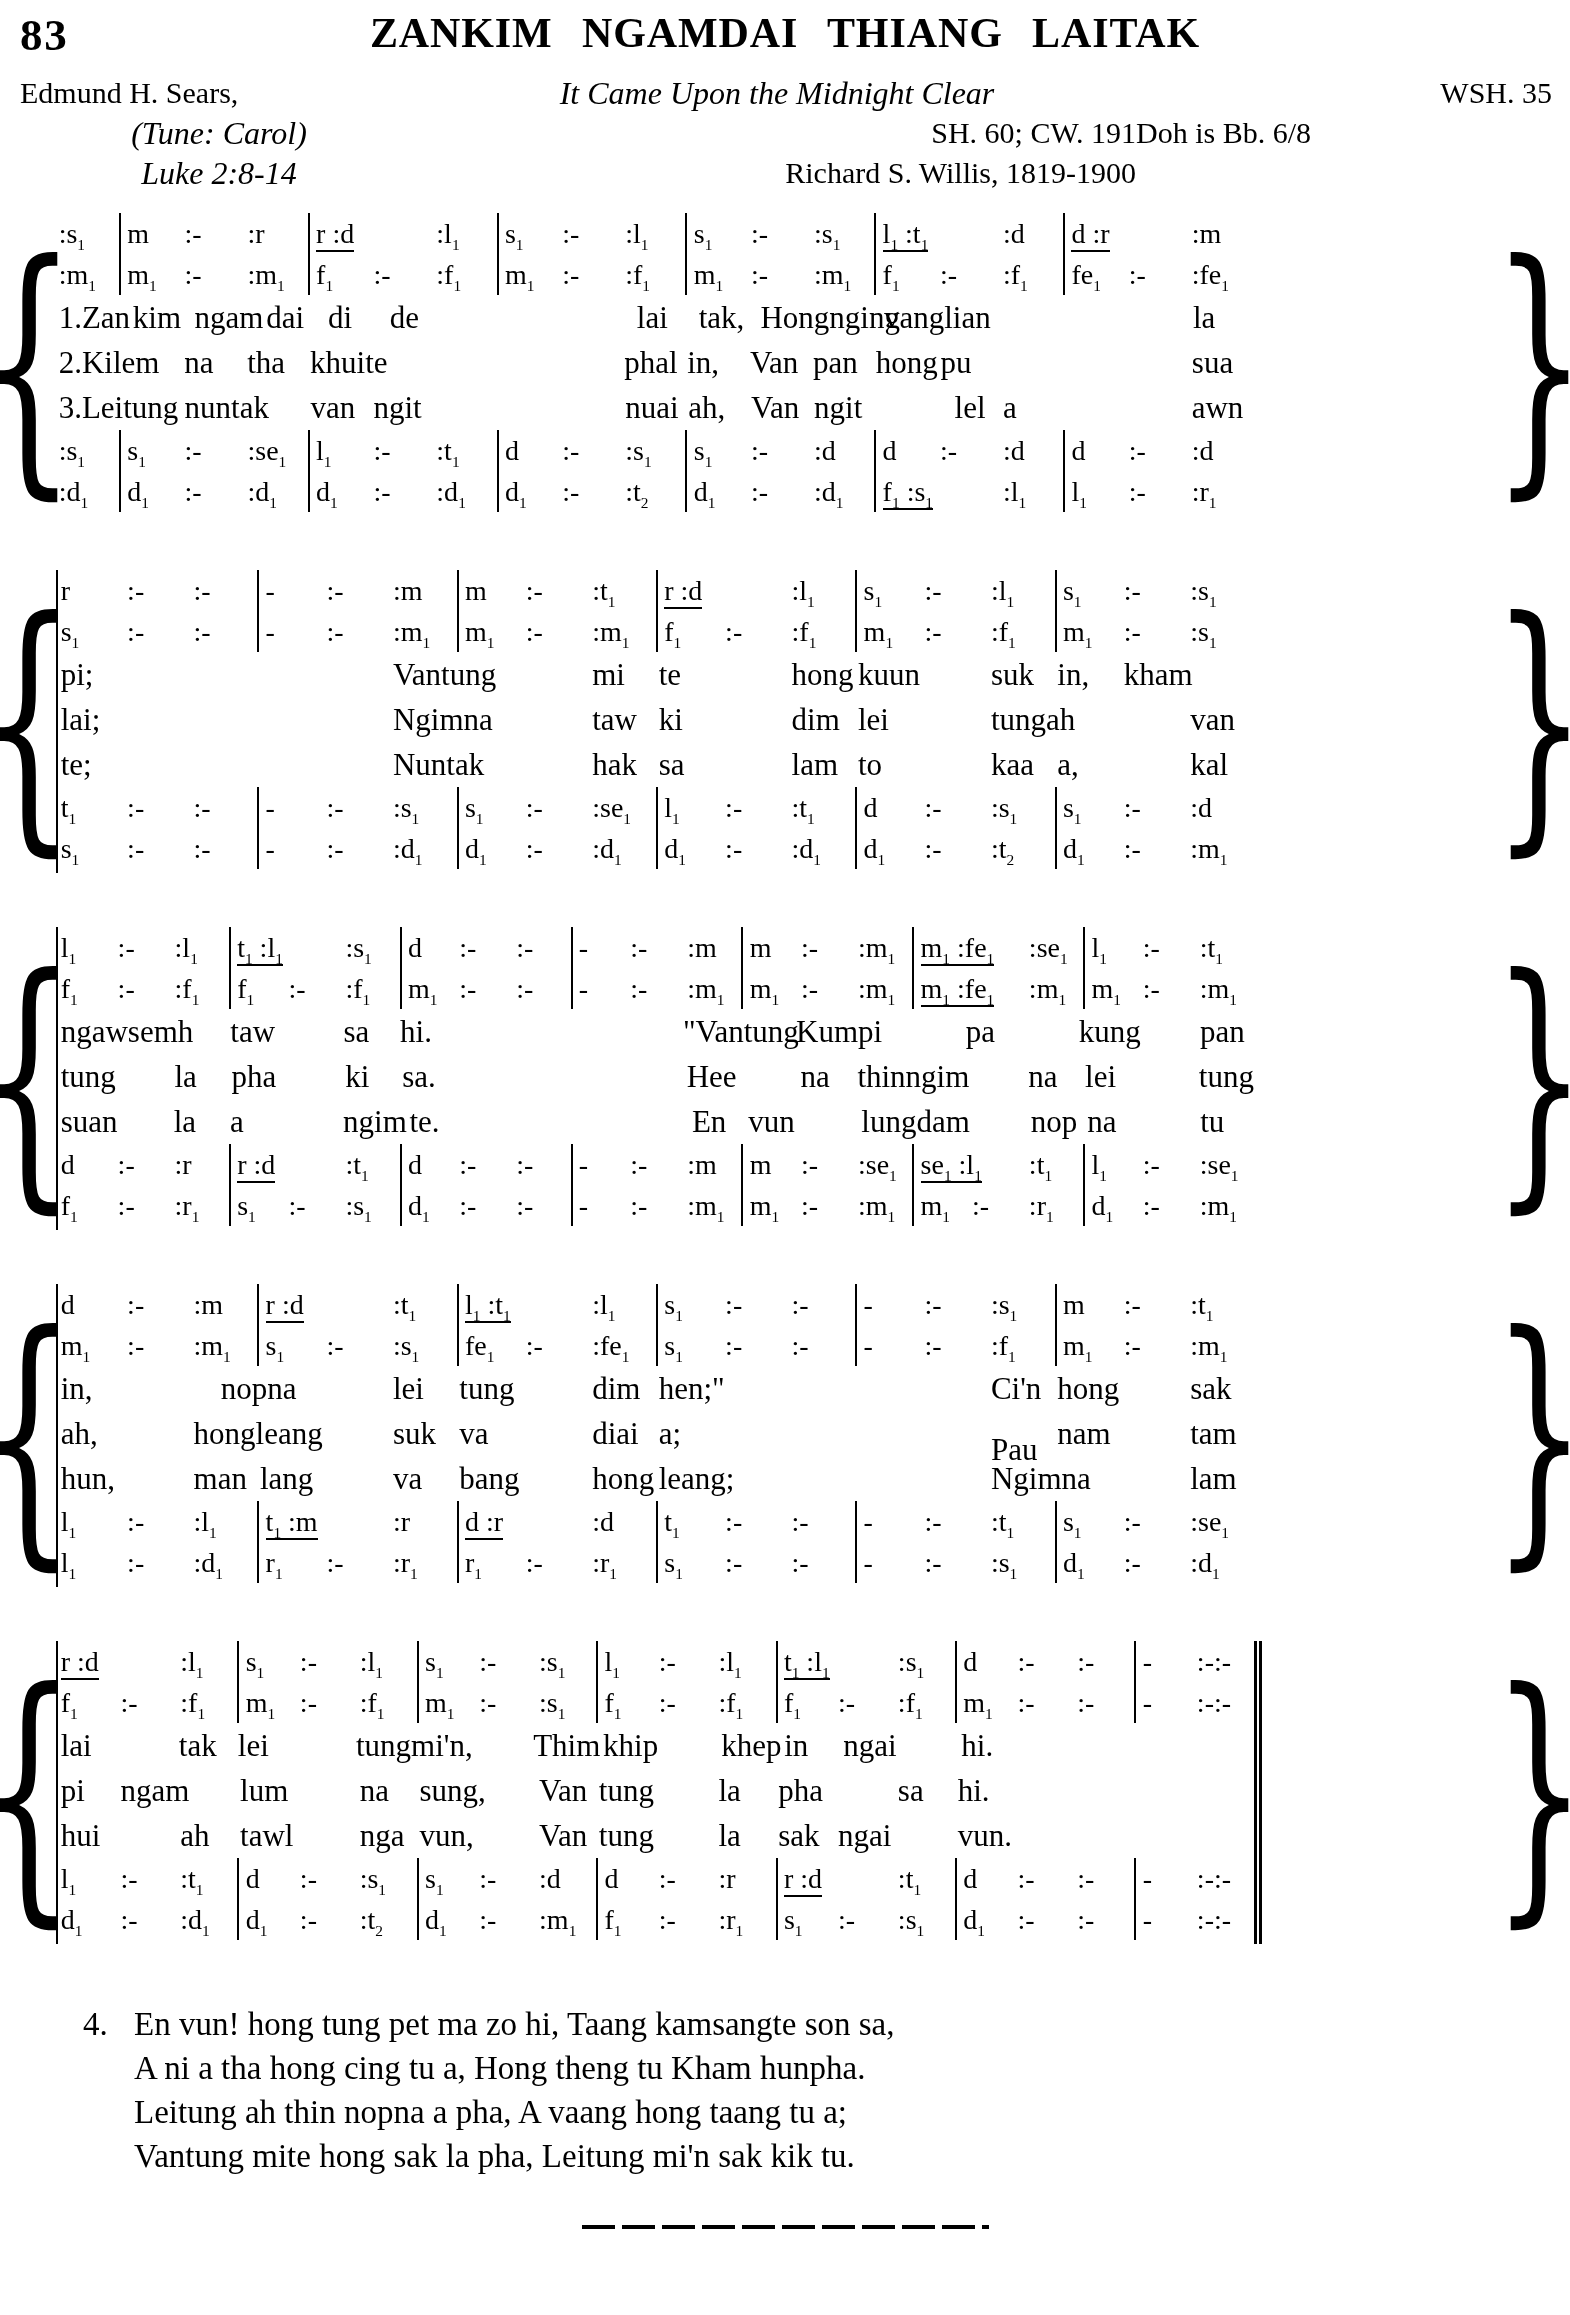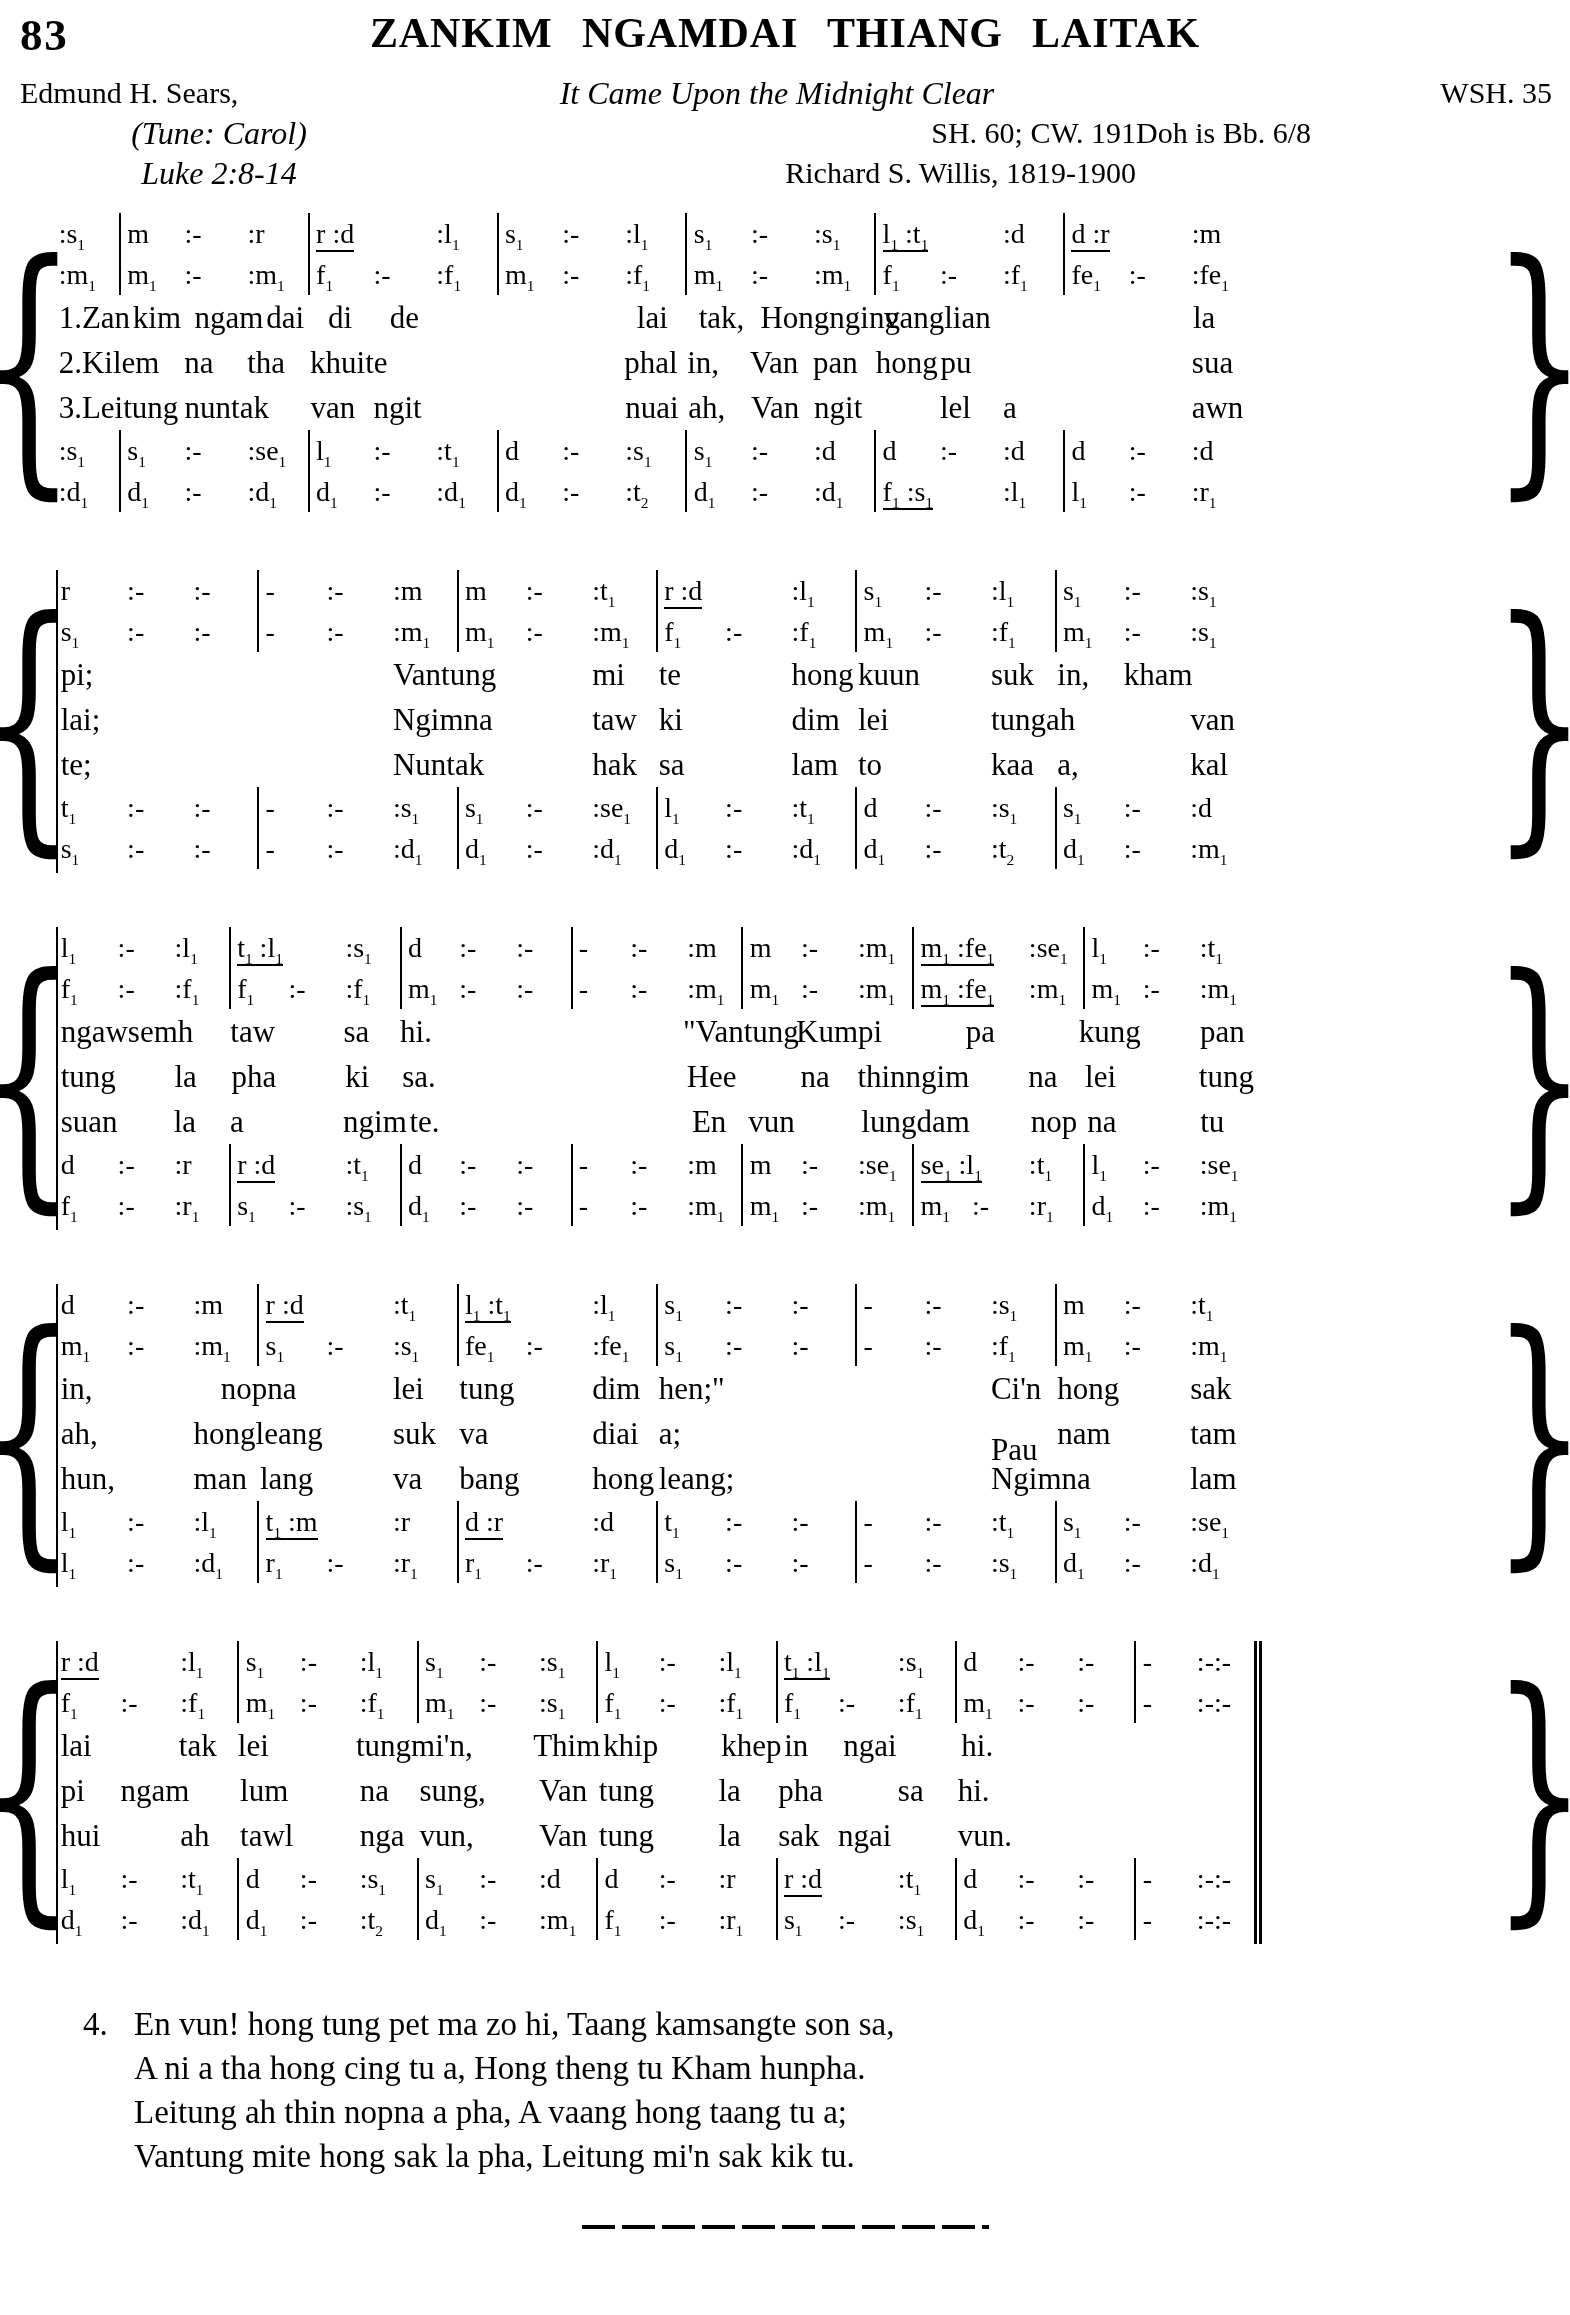--- a/index.html
+++ b/index.html
@@ -139,21 +139,21 @@
           </div>
           <div class="row lyric" style="grid-template-columns: repeat(19, 1fr);">
             <span class="cell" style="grid-column: 1 / span 2;">3.Leitung</span>
             <span class="cell" style="grid-column: 3 / span 2;">nuntak</span>
             <span class="cell" style="grid-column: 5 / span 1;">van</span>
             <span class="cell" style="grid-column: 6 / span 2;">ngit</span>
             <span class="cell" style="grid-column: 10 / span 1;">nuai</span>
             <span class="cell" style="grid-column: 11 / span 1;">ah,</span>
             <span class="cell" style="grid-column: 12 / span 1;">Van</span>
             <span class="cell" style="grid-column: 13 / span 1;">ngit</span>
-            <span class="cell" style="grid-column: 15 / span 1;">lel</span>
+            <span class="cell" style="grid-column: 15 / span 1; text-align: center;">lel</span>
             <span class="cell" style="grid-column: 16 / span 1;">a</span>
             <span class="cell" style="grid-column: 19 / span 1;">awn</span>
           </div>
           <div class="row music" style="grid-template-columns: repeat(19, 1fr);">
             <span class="cell" style="grid-column: 1 / span 1;">:s<sub>1</sub></span>
             <span class="cell bar" style="grid-column: 2 / span 1;">s<sub>1</sub></span>
             <span class="cell" style="grid-column: 3 / span 1;">:-</span>
             <span class="cell" style="grid-column: 4 / span 1;">:se<sub>1</sub></span>
             <span class="cell bar" style="grid-column: 5 / span 1;">l<sub>1</sub></span>
             <span class="cell" style="grid-column: 6 / span 1;">:-</span>

